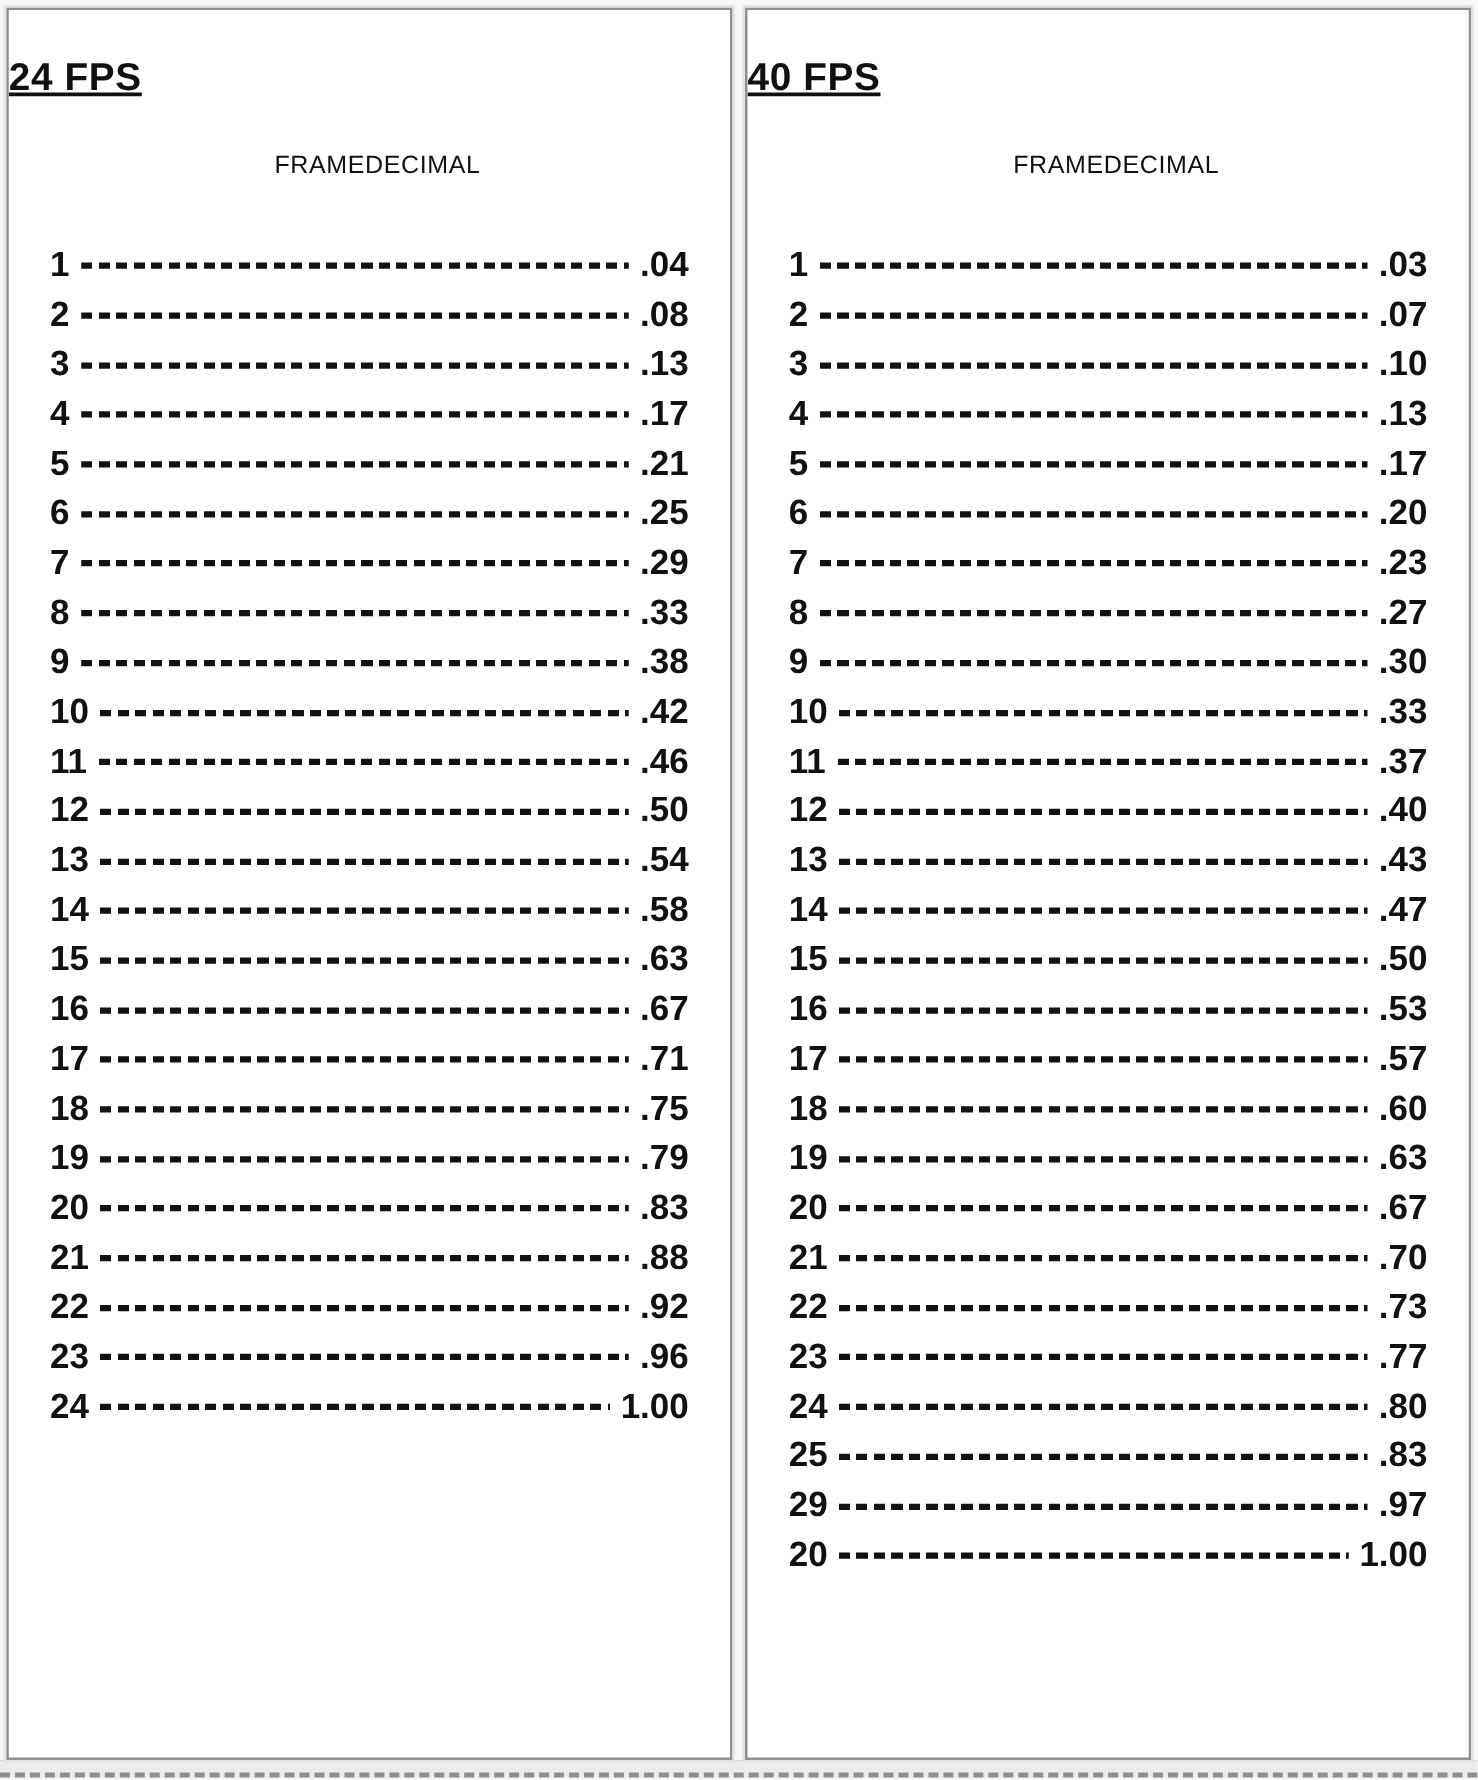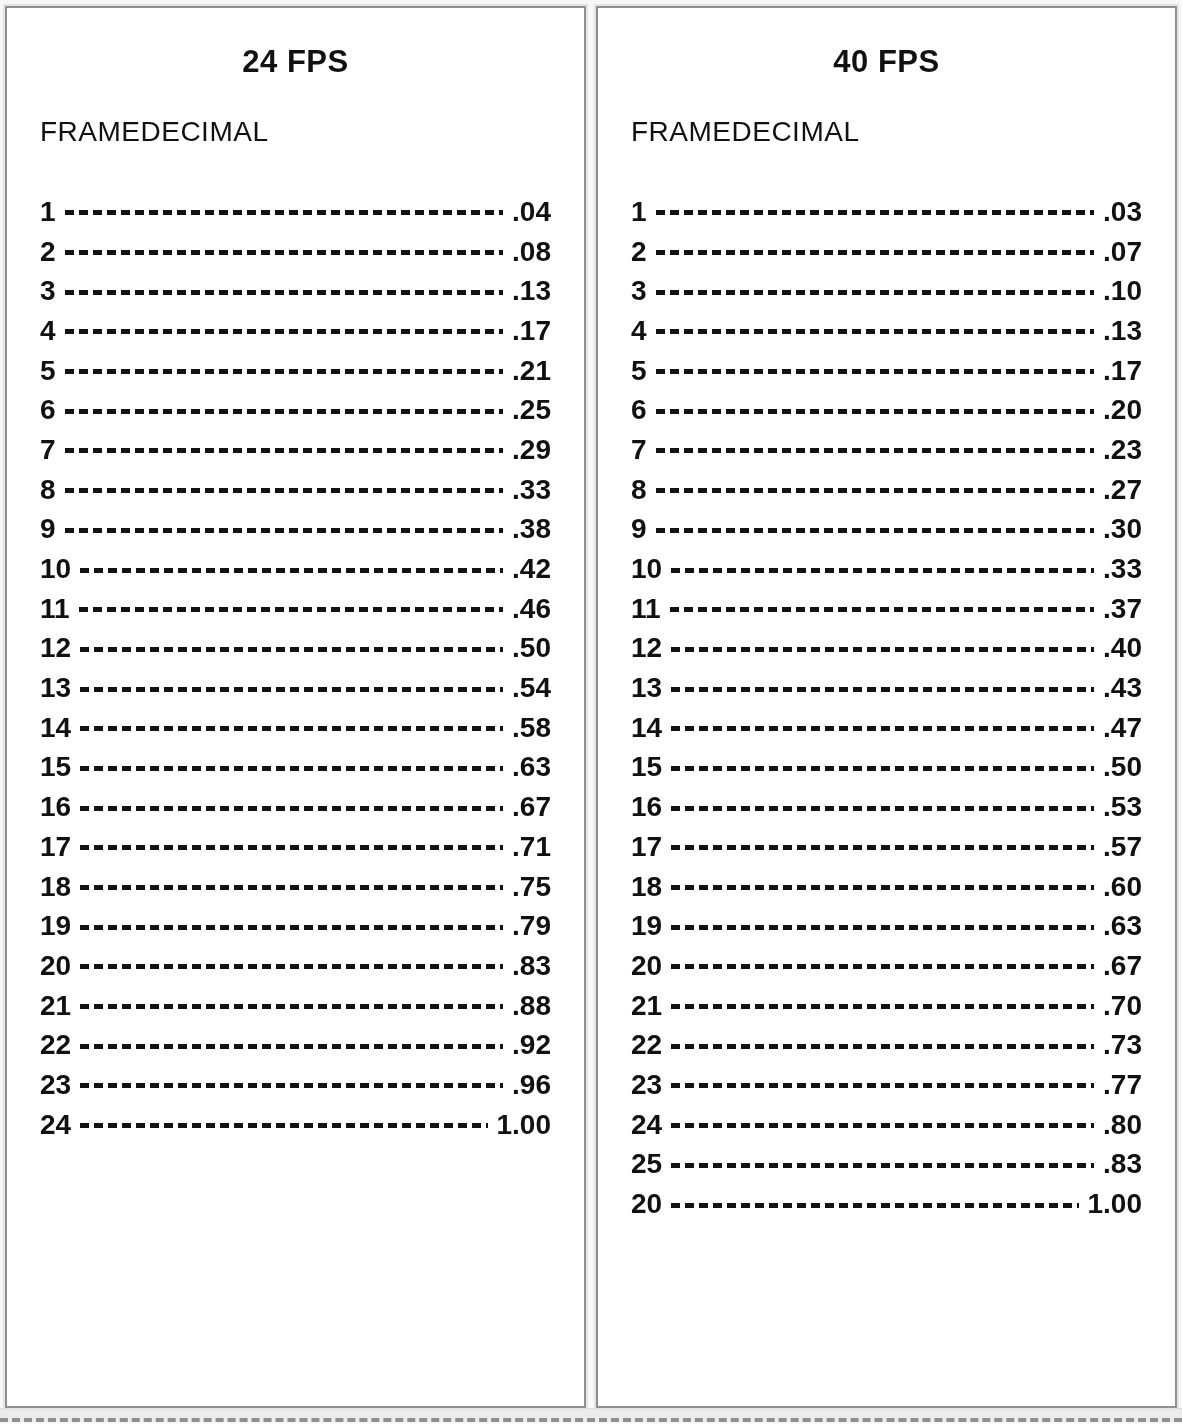--- a/index.html
+++ b/index.html
@@ -19,32 +19,33 @@
   }
   .panel {
     flex: 1;
     background: #ffffff;
     border: 2px solid #8f8f8f;
     outline: 2px solid #e4e4e4;
     height: 1402px;
     overflow: hidden;
   }
   .title {
-    text-align: center;
+    text-align: left;
     font-size: 31px;
     font-weight: 700;
     margin-top: 36px;
     line-height: 36px;
     letter-spacing: 0.5px;
+    text-decoration: underline;
   }
   .hdr {
     display: flex;
-    justify-content: flex-start;
-    margin: 36px 33px 0 33px;
-    font-size: 28px;
+    justify-content: center;
+    margin: 36px 33px 0 46px;
+    font-size: 20px;
     font-weight: 400;
     line-height: 32px;
     letter-spacing: 0.5px;
   }
   .rows {
     margin: 44px 33px 0 33px;
   }
   .row {
     display: flex;
     align-items: center;
@@ -335,20 +336,25 @@
           <span class="num">24</span>
           <span class="leader"></span>
           <span class="val">.80</span>
         </div>
         <div class="row">
           <span class="num">25</span>
           <span class="leader"></span>
           <span class="val">.83</span>
         </div>
         <div class="row">
+          <span class="num">29</span>
+          <span class="leader"></span>
+          <span class="val">.97</span>
+        </div>
+        <div class="row">
           <span class="num">20</span>
           <span class="leader"></span>
           <span class="val">1.00</span>
         </div>
       </div>
   </section>
 
 </div>
 
 <div class="bottom-strip"></div>

